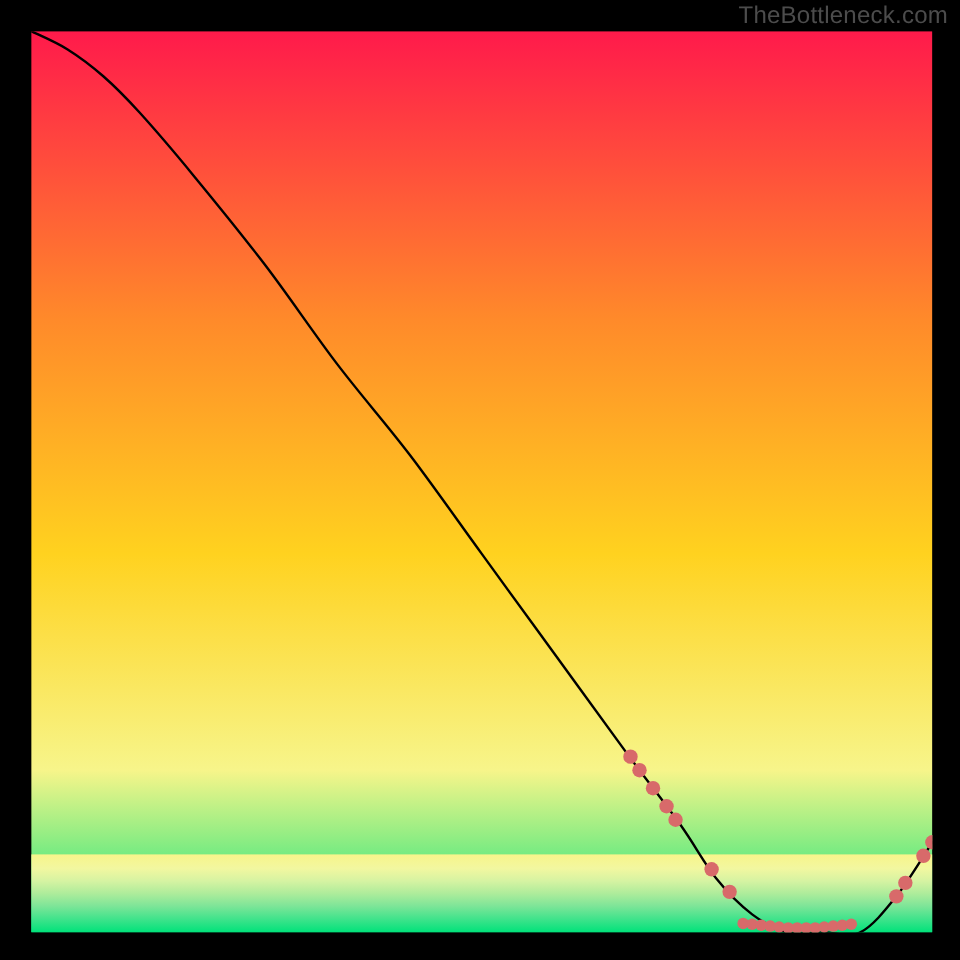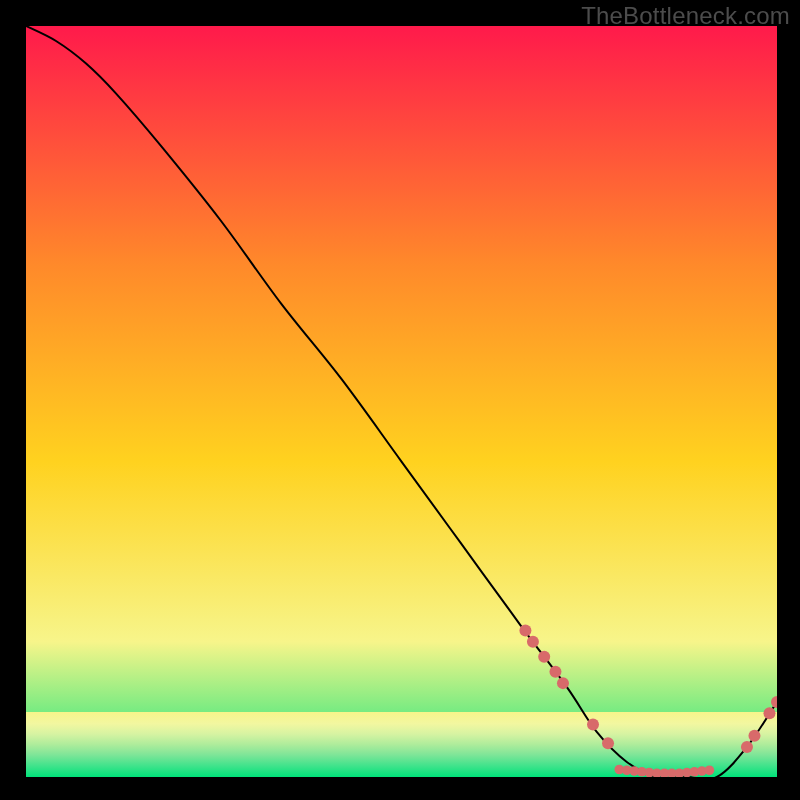--- a/index.html
+++ b/index.html
@@ -14,21 +14,21 @@
     position: relative;
     width: 800px;
     height: 800px;
     background: #000;
   }
   .attribution {
     position: absolute;
     top: 2px;
     right: 10px;
     color: #4c4c4c;
-    font-size: 24px;
+    font-size: 20px;
     font-weight: 400;
     letter-spacing: 0.2px;
     z-index: 5;
   }
   .plot {
     position: absolute;
     left: 26px;
     top: 26px;
     width: 751px;
     height: 751px;

